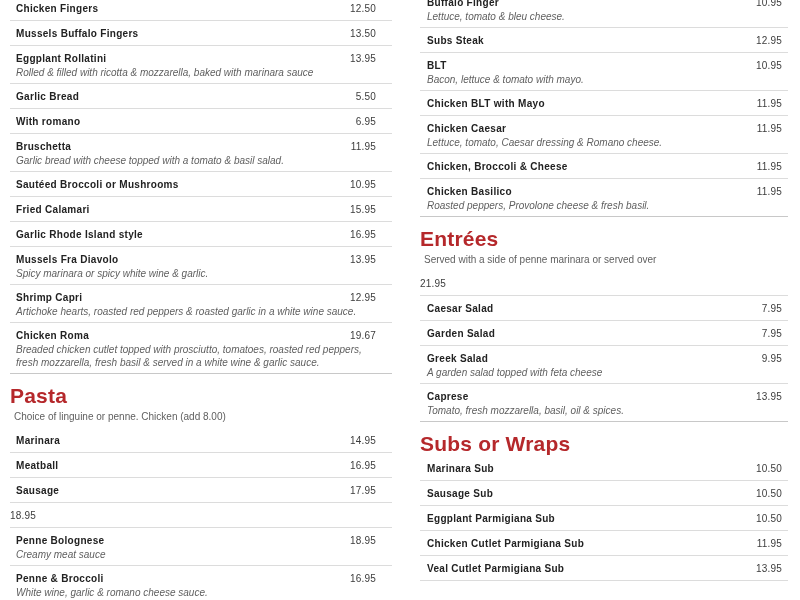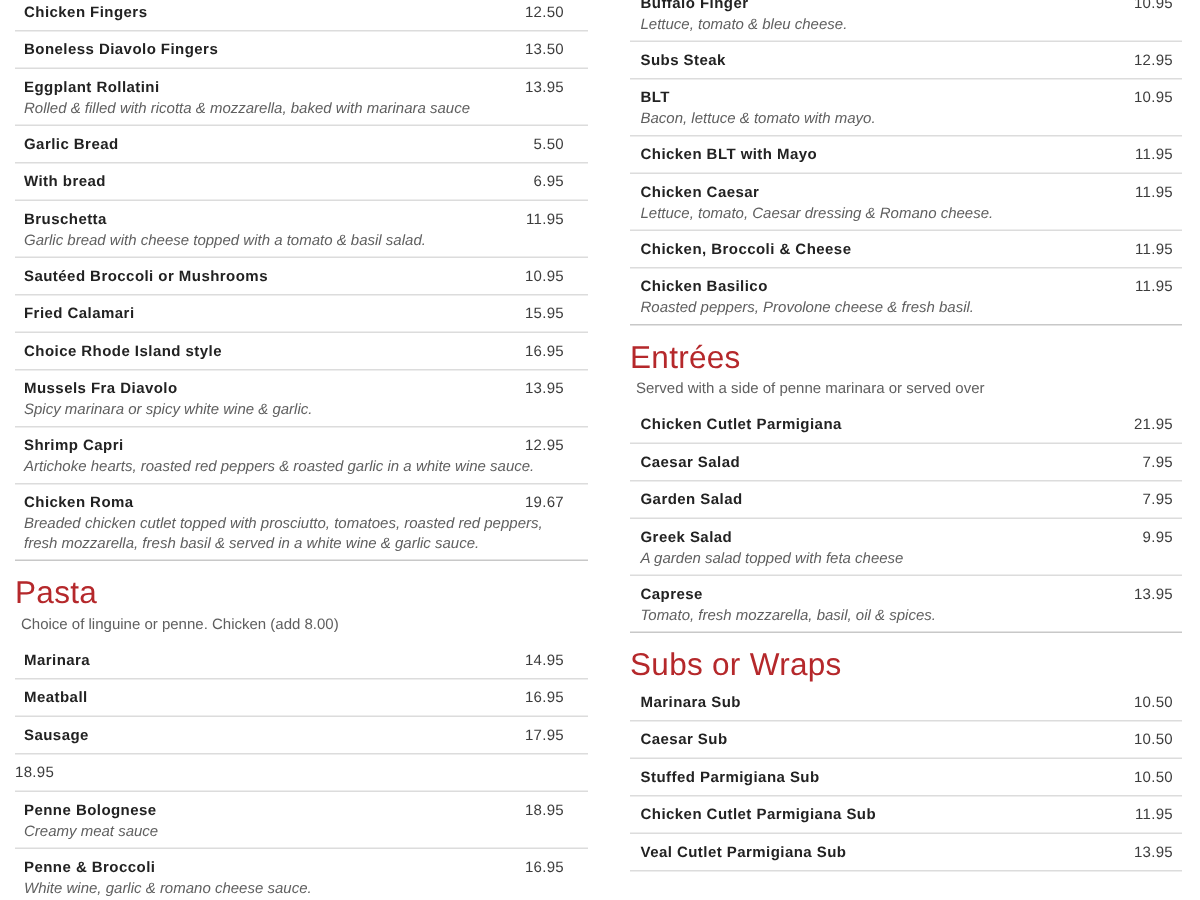--- a/index.html
+++ b/index.html
@@ -9,21 +9,21 @@
     font-family:"Liberation Sans","DejaVu Sans",sans-serif;
     -webkit-font-smoothing:antialiased;
   }
   .menu-col{position:absolute;}
   .col-left{left:0;top:-4px;width:392px;}
   .col-right{left:410px;top:-10px;width:378px;}
 
   .section{margin:0;}
   .section-heading{
     margin:10px 0 0 10px;
-    font-size:21px;font-weight:400;line-height:24px;
+    font-size:21px;font-weight:700;line-height:24px;
     color:var(--red,#b5282b);
     letter-spacing:0.2px;
   }
   .section-subtitle{
     margin:2px 0 4px 14px;
     font-size:10px;line-height:14px;
     color:#5f5f5f;
   }
   .item{
     margin-left:10px;
@@ -60,40 +60,40 @@
 <div class="menu-col col-left">
     <div class="section">
       <div class="item">
         <div class="item-line">
           <span class="item-name">Chicken Fingers</span>
           <span class="item-price">12.50</span>
         </div>
       </div>
       <div class="item">
         <div class="item-line">
-          <span class="item-name">Boneless Diavolo Fingers</span>
+          <span class="item-name">Mussels Buffalo Fingers</span>
           <span class="item-price">13.50</span>
         </div>
       </div>
       <div class="item">
         <div class="item-line">
           <span class="item-name">Eggplant Rollatini</span>
           <span class="item-price">13.95</span>
         </div>
         <div class="item-desc">Rolled &amp; filled with ricotta &amp; mozzarella, baked with marinara sauce</div>
       </div>
       <div class="item">
         <div class="item-line">
           <span class="item-name">Garlic Bread</span>
           <span class="item-price">5.50</span>
         </div>
       </div>
       <div class="item">
         <div class="item-line">
-          <span class="item-name">With bread</span>
+          <span class="item-name">With romano</span>
           <span class="item-price">6.95</span>
         </div>
       </div>
       <div class="item">
         <div class="item-line">
           <span class="item-name">Bruschetta</span>
           <span class="item-price">11.95</span>
         </div>
         <div class="item-desc">Garlic bread with cheese topped with a tomato &amp; basil salad.</div>
       </div>
@@ -104,21 +104,21 @@
         </div>
       </div>
       <div class="item">
         <div class="item-line">
           <span class="item-name">Fried Calamari</span>
           <span class="item-price">15.95</span>
         </div>
       </div>
       <div class="item">
         <div class="item-line">
-          <span class="item-name">Choice Rhode Island style</span>
+          <span class="item-name">Garlic Rhode Island style</span>
           <span class="item-price">16.95</span>
         </div>
       </div>
       <div class="item">
         <div class="item-line">
           <span class="item-name">Mussels Fra Diavolo</span>
           <span class="item-price">13.95</span>
         </div>
         <div class="item-desc">Spicy marinara or spicy white wine &amp; garlic.</div>
       </div>
@@ -226,21 +226,20 @@
           <span class="item-price">11.95</span>
         </div>
         <div class="item-desc">Roasted peppers, Provolone cheese &amp; fresh basil.</div>
       </div>
     </div>
     <div class="section">
       <div class="section-heading">Entrées</div>
       <div class="section-subtitle">Served with a side of penne marinara or served over</div>
       <div class="item">
         <div class="item-line">
-          <span class="item-name">Chicken Cutlet Parmigiana</span>
           <span class="item-price">21.95</span>
         </div>
       </div>
       <div class="item">
         <div class="item-line">
           <span class="item-name">Caesar Salad</span>
           <span class="item-price">7.95</span>
         </div>
       </div>
       <div class="item">
@@ -267,27 +266,27 @@
     <div class="section">
       <div class="section-heading">Subs or Wraps</div>
       <div class="item">
         <div class="item-line">
           <span class="item-name">Marinara Sub</span>
           <span class="item-price">10.50</span>
         </div>
       </div>
       <div class="item">
         <div class="item-line">
-          <span class="item-name">Caesar Sub</span>
+          <span class="item-name">Sausage Sub</span>
           <span class="item-price">10.50</span>
         </div>
       </div>
       <div class="item">
         <div class="item-line">
-          <span class="item-name">Stuffed Parmigiana Sub</span>
+          <span class="item-name">Eggplant Parmigiana Sub</span>
           <span class="item-price">10.50</span>
         </div>
       </div>
       <div class="item">
         <div class="item-line">
           <span class="item-name">Chicken Cutlet Parmigiana Sub</span>
           <span class="item-price">11.95</span>
         </div>
       </div>
       <div class="item">

